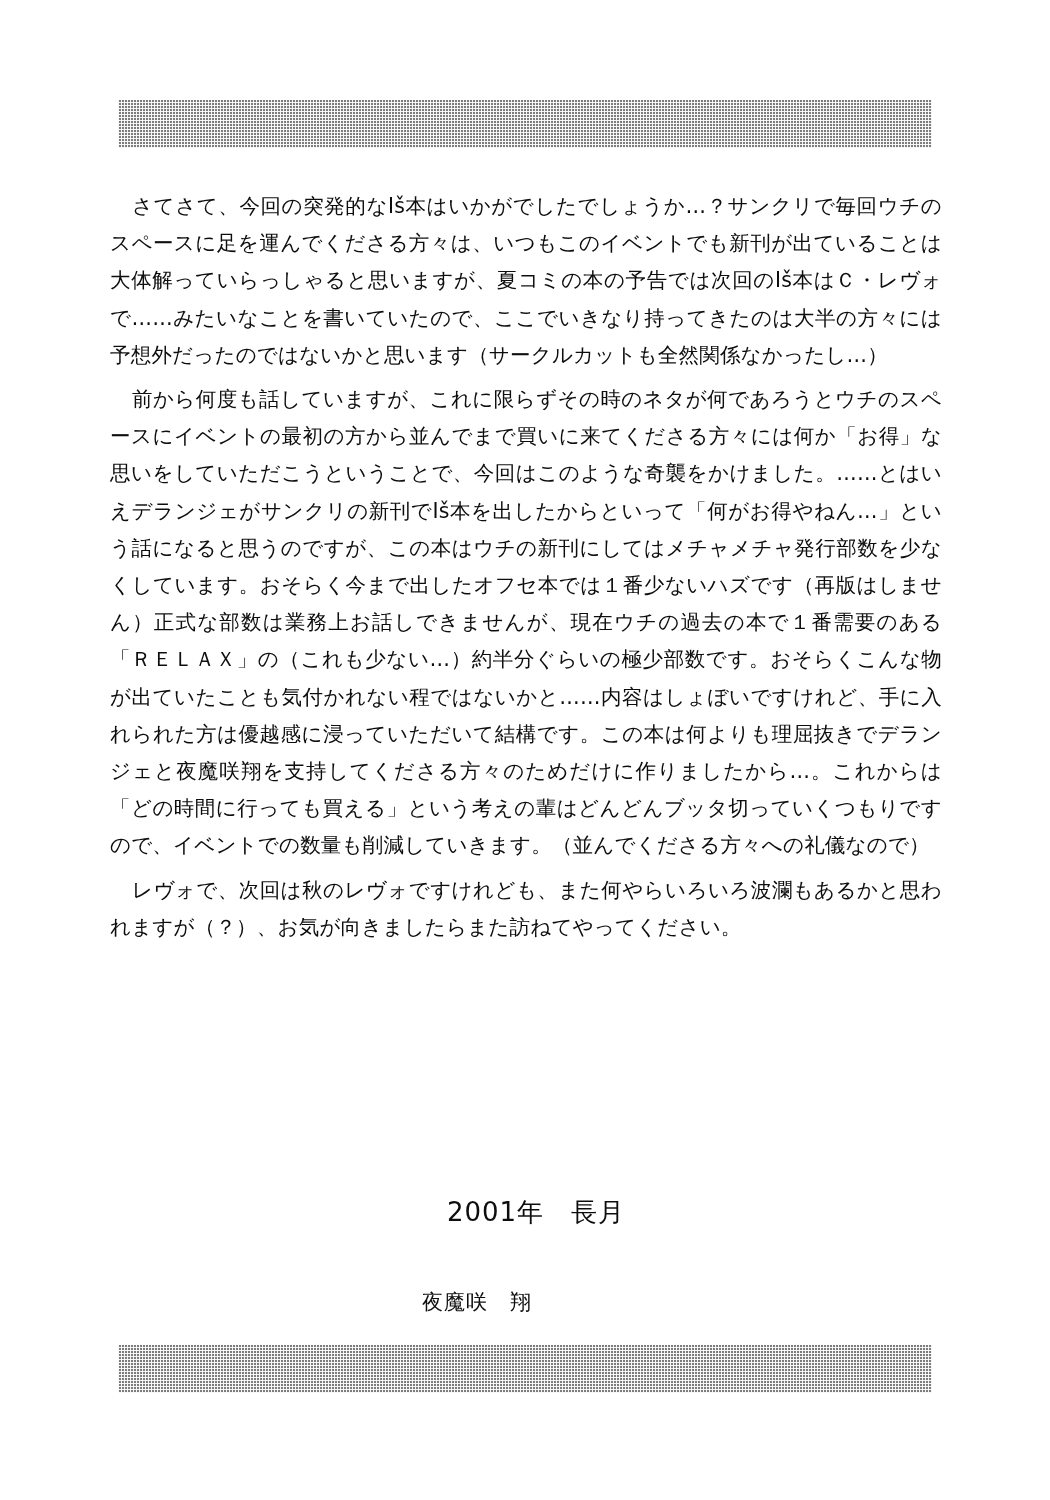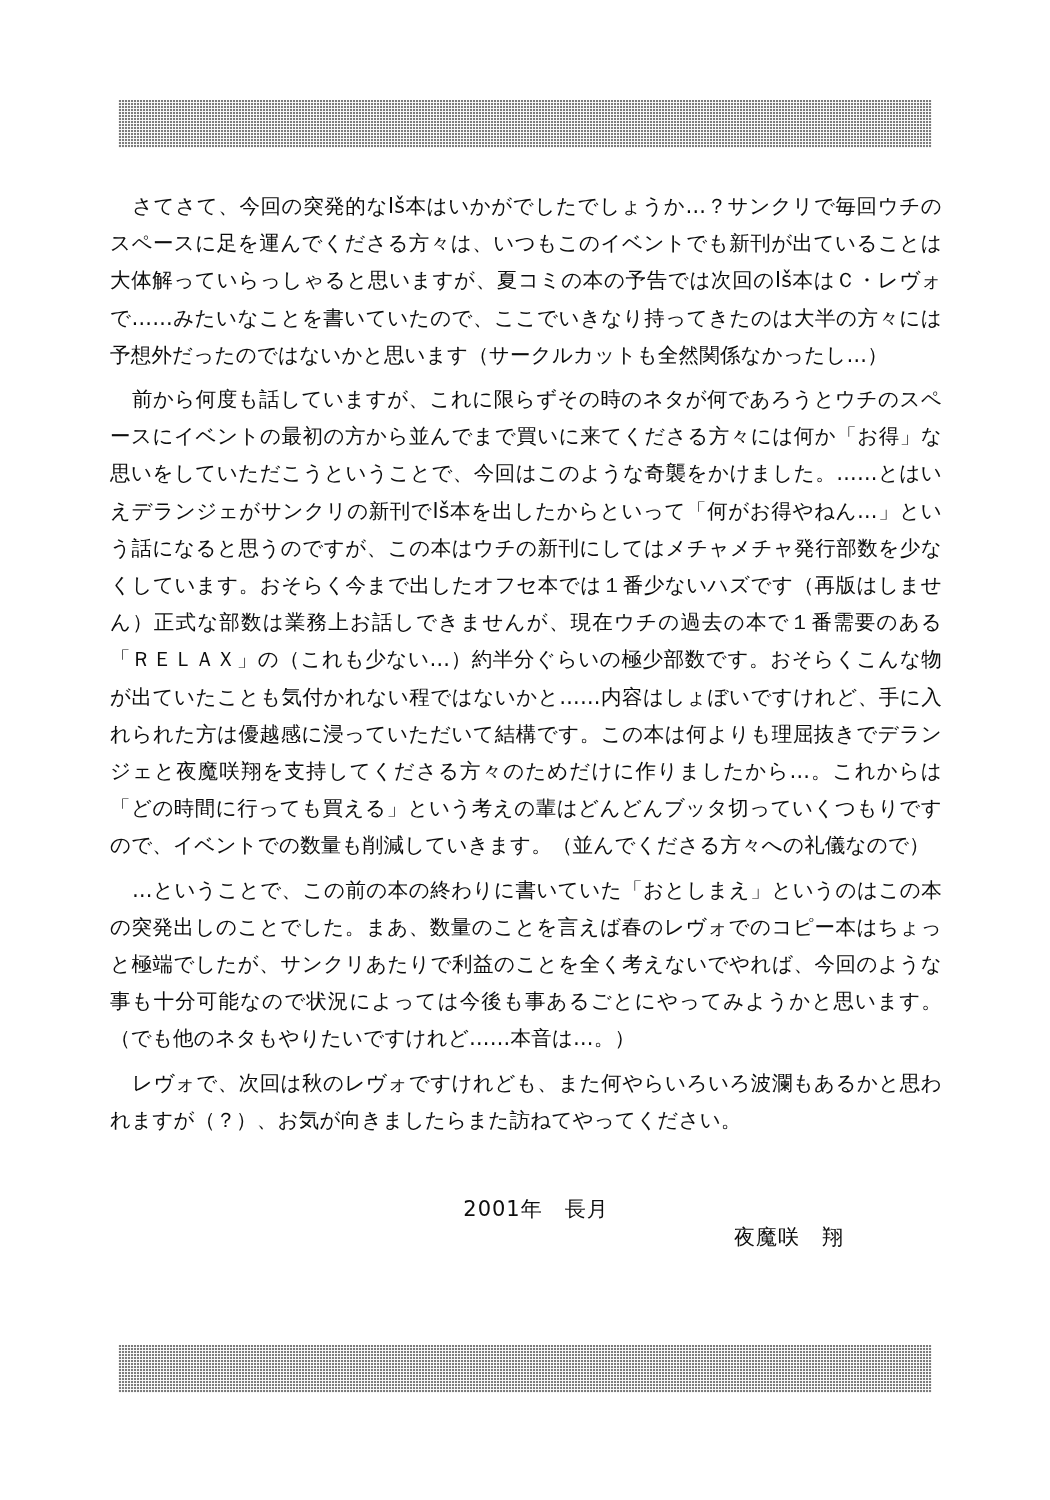--- a/index.html
+++ b/index.html
@@ -52,45 +52,45 @@
   p.para + p.para {
     margin-top: 7px;
   }
   .sig-block {
     position: absolute;
     left: 110px;
     top: 1195px;
     width: 832px;
   }
   .sig-date {
-    font-size: 21px;
+    font-size: 26px;
     color: #0d0d0d;
     text-align: center;
     letter-spacing: 1px;
     margin-left: 20px;
   }
   .sig-name {
     font-size: 21px;
     color: #0d0d0d;
-    text-align: right;
+    text-align: center;
     letter-spacing: 1px;
+    margin-top: 58px;
     margin-right: 98px;
   }
 </style>
 </head>
 <body>
 
 <div class="page">
 
   <div class="band band-top"></div>
 
   <div class="body-area">
     <p class="para">さてさて、今回の突発的なIš本はいかがでしたでしょうか…？サンクリで毎回ウチのスペースに足を運んでくださる方々は、いつもこのイベントでも新刊が出ていることは大体解っていらっしゃると思いますが、夏コミの本の予告では次回のIš本はＣ・レヴォで……みたいなことを書いていたので、ここでいきなり持ってきたのは大半の方々には予想外だったのではないかと思います（サークルカットも全然関係なかったし…）</p>
     <p class="para">前から何度も話していますが、これに限らずその時のネタが何であろうとウチのスペースにイベントの最初の方から並んでまで買いに来てくださる方々には何か「お得」な思いをしていただこうということで、今回はこのような奇襲をかけました。……とはいえデランジェがサンクリの新刊でIš本を出したからといって「何がお得やねん…」という話になると思うのですが、この本はウチの新刊にしてはメチャメチャ発行部数を少なくしています。おそらく今まで出したオフセ本では１番少ないハズです（再版はしません）正式な部数は業務上お話しできませんが、現在ウチの過去の本で１番需要のある「ＲＥＬＡＸ」の（これも少ない…）約半分ぐらいの極少部数です。おそらくこんな物が出ていたことも気付かれない程ではないかと……内容はしょぼいですけれど、手に入れられた方は優越感に浸っていただいて結構です。この本は何よりも理屈抜きでデランジェと夜魔咲翔を支持してくださる方々のためだけに作りましたから…。これからは「どの時間に行っても買える」という考えの輩はどんどんブッタ切っていくつもりですので、イベントでの数量も削減していきます。（並んでくださる方々への礼儀なので）</p>
-    <p class="para">…ということで、この前の本の終わりに書いていた「おとしまえ」というのはこの本の突発出しのことでした。まあ、数量のことを言えば春のレヴォでのコピー本はちょっと極端でしたが、サンクリあたりで利益のことを全く考えないでやれば、今回のような事も十分可能なので状況によっては今後も事あるごとにやってみようかと思います。（でも他のネタもやりたいですけれど……本音は…。）</p>
     <p class="para">レヴォで、次回は秋のレヴォですけれども、また何やらいろいろ波瀾もあるかと思われますが（？）、お気が向きましたらまた訪ねてやってください。</p>
   </div>
 
   <div class="sig-block">
     <div class="sig-date">2001年　長月</div>
     <div class="sig-name">夜魔咲　翔</div>
   </div>
 
   <div class="band band-bottom"></div>
 

